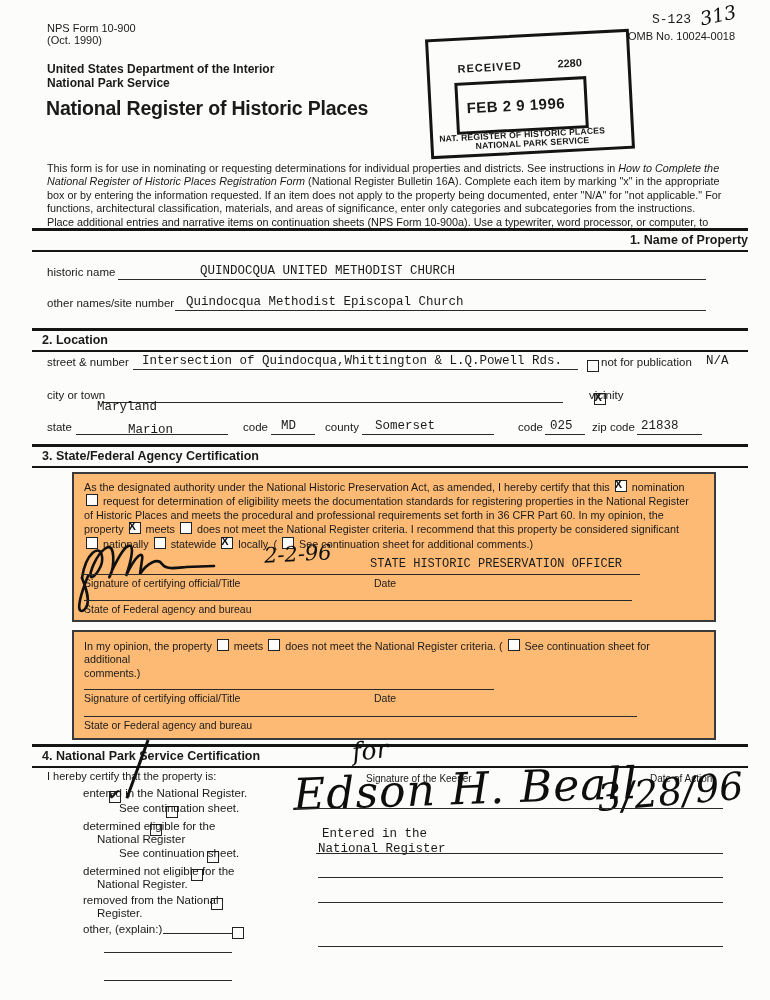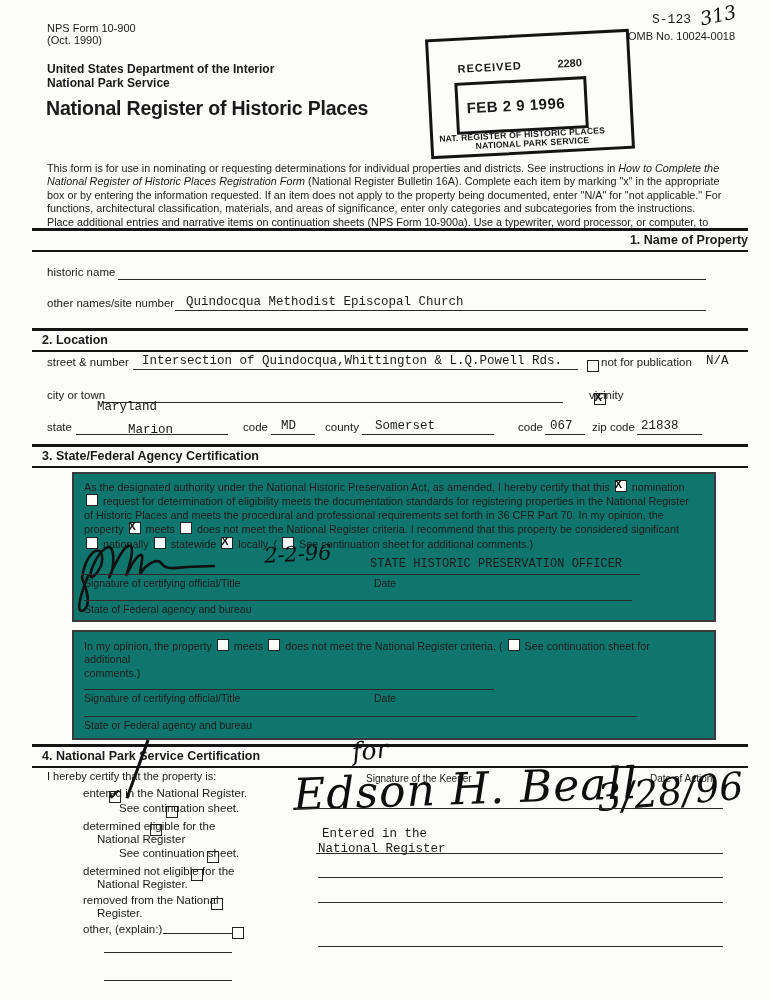--- a/index.html
+++ b/index.html
@@ -14,21 +14,21 @@
   .tv{font-family:"Liberation Mono","DejaVu Sans Mono",monospace;font-size:12.5px;white-space:nowrap;}
   .hand{font-family:"DejaVu Serif",serif;font-style:italic;color:#0e0e0e;white-space:nowrap;}
   .hr{position:absolute;border-top:1.6px solid #2a2a2a;height:0;}
   .band{position:absolute;left:32px;width:706px;border-top:3px solid #151515;border-bottom:2.2px solid #151515;
         font-weight:bold;font-size:12.5px;padding:2px 0 3px 10px;background:#fcfcfa;}
   .cb{display:inline-block;width:10px;height:10px;border:1.3px solid #222;vertical-align:-1px;
       position:relative;background:#fcfcfa;margin:0 2px;}
   .cb .mk{position:absolute;left:-1px;top:-2px;font-size:11px;font-weight:bold;line-height:11px;
           font-family:"Liberation Sans",sans-serif;color:#111;}
   .cb .mkcheck{position:absolute;left:-2px;top:-7px;font-size:16px;font-weight:bold;transform:rotate(8deg);color:#111;}
-  .box{position:absolute;left:72px;width:640px;border:2px solid #3a3a3a;background:#0f766e;}
+  .box{position:absolute;left:72px;width:640px;border:2px solid #3a3a3a;background:#fdba74;}
   .p10{font-size:10.8px;line-height:13.4px;}
   .stamp{position:absolute;left:428px;top:34px;width:198px;height:114px;border:3.5px solid #141414;
          transform:rotate(-3deg);text-align:center;}
   .stampinner{position:absolute;left:24px;top:42px;width:126px;height:46px;border:3px solid #141414;}
   .nowrap{white-space:nowrap;}
 </style>
 </head>
 <body>
 
 <div class="page">
@@ -58,20 +58,21 @@
   </div>
 
   
   <div class="abs p10" style="left:47px;top:162px;width:678px;"><span>This form is for use in nominating or requesting determinations for individual properties and districts. See instructions in </span><i>How to Complete the National Register of Historic Places Registration Form</i><span> (National Register Bulletin 16A). Complete each item by marking "x" in the appropriate box or by entering the information requested. If an item does not apply to the property being documented, enter "N/A" for "not applicable." For functions, architectural classification, materials, and areas of significance, enter only categories and subcategories from the instructions. Place additional entries and narrative items on continuation sheets (NPS Form 10-900a). Use a typewriter, word processor, or computer, to complete all items.</span></div>
 
   
   <div class="band" style="top:228px;text-align:right;"><span>1. Name of Property</span></div>
 
   <div class="abs lbl" style="left:47px;top:266px;">historic name</div>
   <div class="hr" style="left:118px;top:279px;width:588px;"></div>
+  <div class="abs tv" style="left:200px;top:264px;">QUINDOCQUA UNITED METHODIST CHURCH</div>
 
   <div class="abs lbl" style="left:47px;top:297px;">other names/site number</div>
   <div class="hr" style="left:175px;top:310px;width:531px;"></div>
   <div class="abs tv" style="left:186px;top:295px;">Quindocqua Methodist Episcopal Church</div>
 
   
   <div class="band" style="top:328px;"><span>2. Location</span></div>
 
   <div class="abs lbl" style="left:47px;top:356px;">street &amp; number</div>
   <div class="hr" style="left:133px;top:369px;width:445px;"></div>
@@ -90,36 +91,36 @@
   <div class="hr" style="left:76px;top:434px;width:152px;"></div>
   <div class="abs tv" style="left:97px;top:400px;">Maryland</div>
   <div class="abs lbl" style="left:243px;top:421px;">code</div>
   <div class="hr" style="left:271px;top:434px;width:44px;"></div>
   <div class="abs tv" style="left:281px;top:419px;">MD</div>
   <div class="abs lbl" style="left:325px;top:421px;">county</div>
   <div class="hr" style="left:362px;top:434px;width:132px;"></div>
   <div class="abs tv" style="left:375px;top:419px;">Somerset</div>
   <div class="abs lbl" style="left:518px;top:421px;">code</div>
   <div class="hr" style="left:545px;top:434px;width:40px;"></div>
-  <div class="abs tv" style="left:550px;top:419px;">067</div>
+  <div class="abs tv" style="left:550px;top:419px;">025</div>
   <div class="abs lbl" style="left:592px;top:421px;">zip code</div>
   <div class="hr" style="left:637px;top:434px;width:65px;"></div>
   <div class="abs tv" style="left:641px;top:419px;">21838</div>
 
   
   <div class="band" style="top:444px;"><span>3. State/Federal Agency Certification</span></div>
 
   
   <div class="box" style="top:472px;height:146px;">
     <div class="abs p10" style="left:10px;top:6px;width:614px;">
       <span>As the designated authority under the National Historic Preservation Act, as amended, I hereby certify that this</span>
       <span class="cb"><span class="mk">X</span></span>
       <span>nomination</span><br>
       <span class="cb"></span>
-      <span>request for determination of eligibility meets the documentation standards for registering properties in the National Register of Historic Places and meets the procedural and professional requirements set forth in 36 CFR Part 70. In my opinion, the property</span>
+      <span>request for determination of eligibility meets the documentation standards for registering properties in the National Register of Historic Places and meets the procedural and professional requirements set forth in 36 CFR Part 60. In my opinion, the property</span>
       <span class="cb"><span class="mk">X</span></span>
       <span>meets</span>
       <span class="cb"></span>
       <span>does not meet the National Register criteria. I recommend that this property be considered significant</span><br>
       <span class="cb"></span>
       <span>nationally</span>
       <span class="cb"></span>
       <span>statewide</span>
       <span class="cb"><span class="mk">X</span></span>
       <span>locally. (</span>

